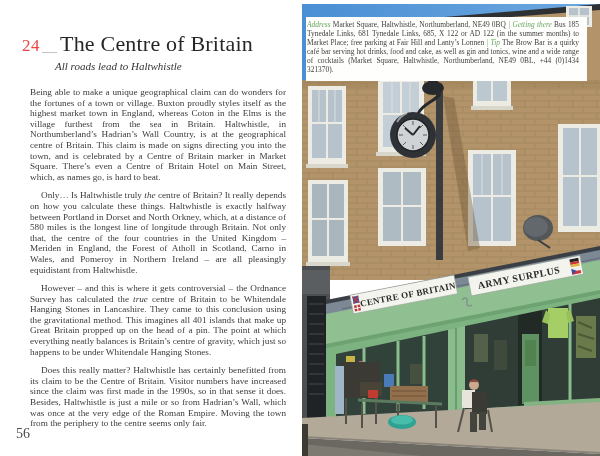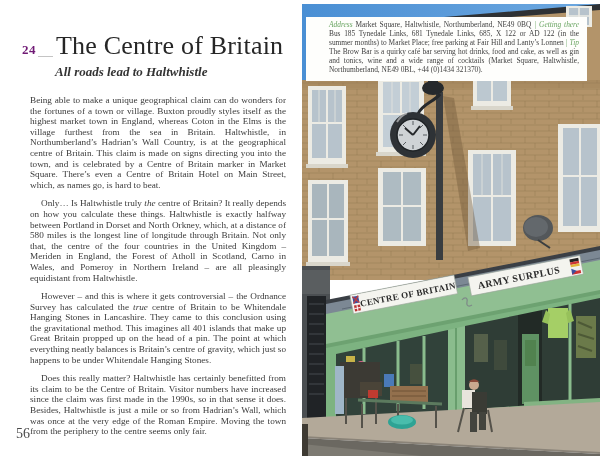--- a/index.html
+++ b/index.html
@@ -3,38 +3,38 @@
 <meta charset="utf-8">
 <style>
   html,body{margin:0;padding:0;}
   body{
     width:600px;height:456px;position:relative;background:#ffffff;
     font-family:"Liberation Serif", serif;overflow:hidden;
   }
   
   .text-col{position:absolute;left:22px;top:31px;width:272px;color:#3b3b3b;}
   .heading-row{display:flex;align-items:baseline;white-space:nowrap;}
-  .chapter-num{font-size:13px;color:#701a75;letter-spacing:.5px;font-weight:bold;}
+  .chapter-num{font-size:17px;color:#ef4444;letter-spacing:.5px;}
   .chapter-rule{display:inline-block;width:15px;height:1px;background:#c4c4c4;margin:0 2px 4px 2px;align-self:flex-end;}
-  .page-title{font-size:26px;font-weight:normal;color:#262626;margin:0 0 0 1px;letter-spacing:.2px;}
-  .subtitle{font-size:13px;font-style:italic;font-weight:bold;color:#333;margin:3px 0 6px 33px;}
+  .page-title{font-size:22px;font-weight:normal;color:#262626;margin:0 0 0 1px;letter-spacing:.2px;}
+  .subtitle{font-size:11px;font-style:italic;font-weight:normal;color:#333;margin:3px 0 6px 33px;}
   .body-text{margin-top:15px;font-size:9.2px;line-height:10.6px;text-align:justify;}
   .body-text p{margin:8px;}
   .body-text p + p{text-indent:11px;}
   .ital{font-style:italic;}
   .page-num{position:absolute;left:16px;top:426px;font-size:14px;color:#4a4a4a;}
 
   
   .photo{position:absolute;left:302px;top:4px;width:298px;height:452px;overflow:hidden;}
   .photo svg{position:absolute;left:0;top:0;}
 
   
   .infobox{
     position:absolute;left:4px;top:13px;width:281px;height:64px;background:#fefefc;
-    box-sizing:border-box;padding:4px 8px 0 23px;
+    box-sizing:border-box;padding:4px 8px 0 1px;
     font-size:7.4px;line-height:8.9px;color:#3f3f3f;text-align:justify;
   }
   .green-label{color:#6aa562;font-style:italic;}
 </style>
 </head>
 <body>
 
 <div class="text-col">
   <div class="heading-row">
     <span class="chapter-num">24</span>

